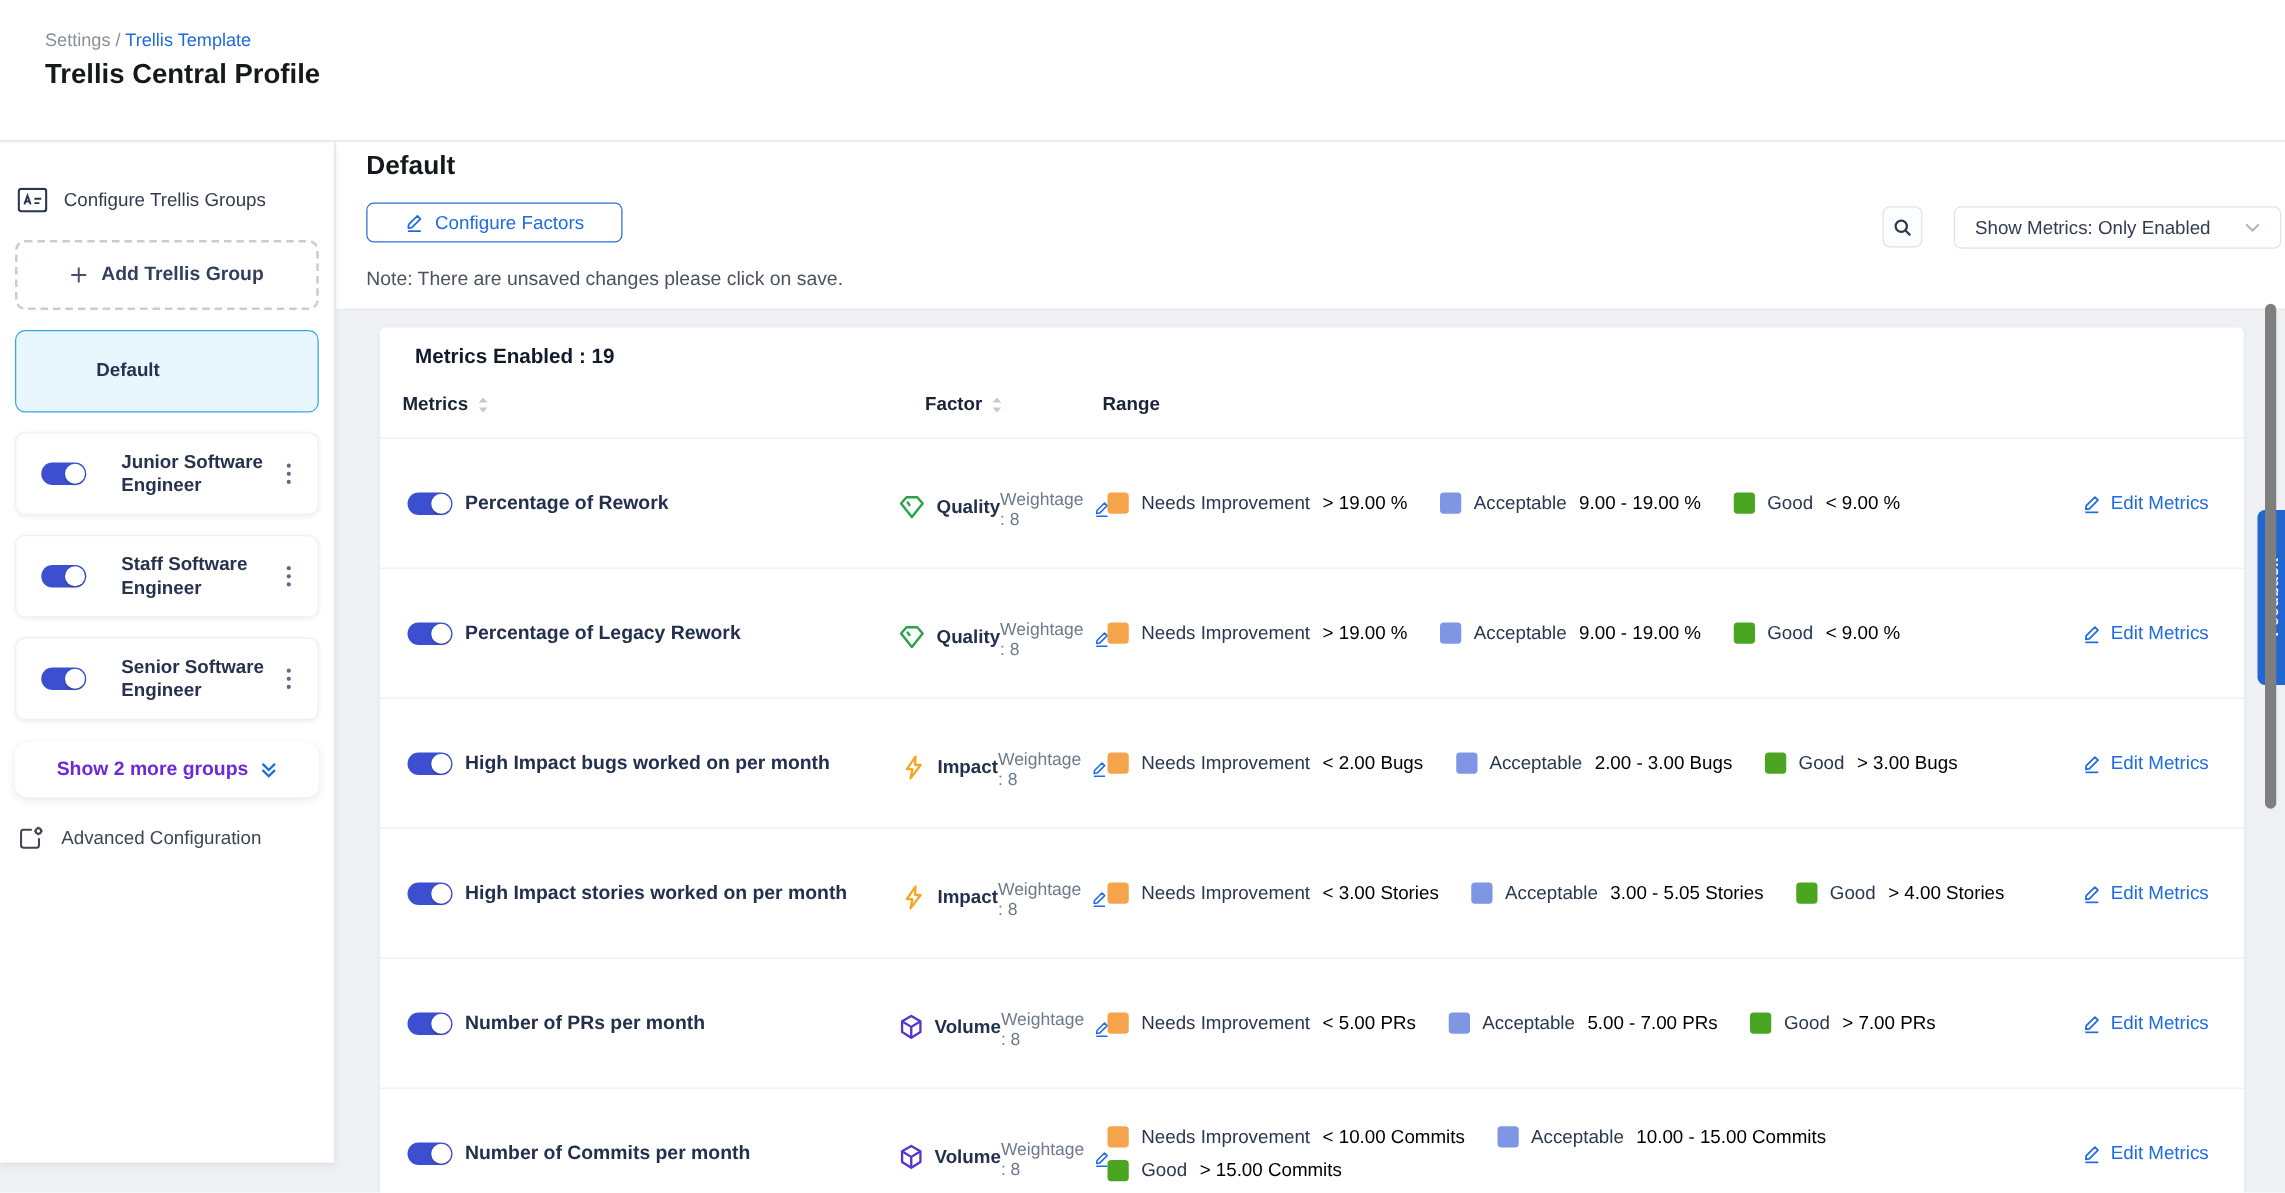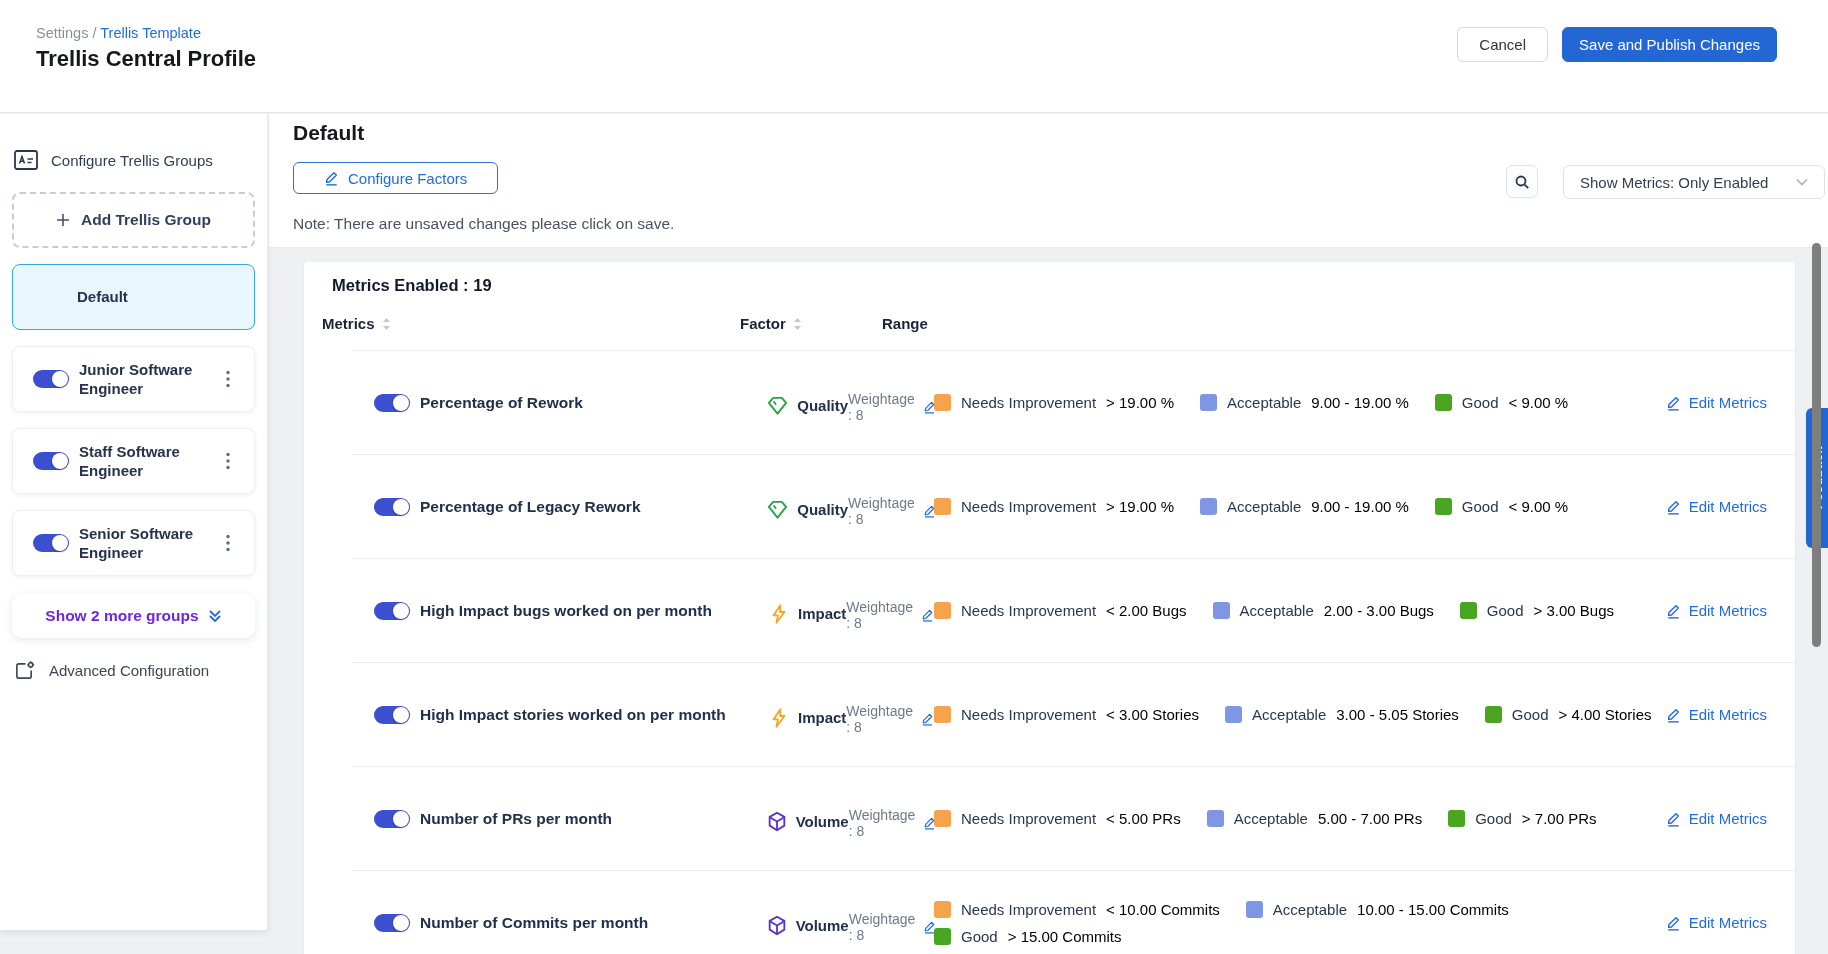--- a/index.html
+++ b/index.html
@@ -44,21 +44,21 @@
   .add-group-box .add-label { font-size:15.5px; font-weight:bold; color:#333f5e; }
   .group-card {
     margin:16px 12px 0 12px; height:66px; background:#fff; border:1px solid #eef0f4; border-radius:8px;
     box-shadow:0 1px 4px rgba(20,30,60,.07); display:flex; align-items:center; padding:0 14px 0 20px;
     cursor:pointer;
   }
   .group-card.selected {
     background:#e8f7fe; border:1.5px solid #38a6e3; box-shadow:none; padding-left:64px;
   }
   .group-card.selected .group-label { margin-left:0; }
-  .group-label { margin-left:10px; flex:1; font-size:15px; font-weight:bold; color:#26324e; line-height:1.3; max-width:140px; }
+  .group-label { margin-left:28px; flex:1; font-size:15px; font-weight:bold; color:#26324e; line-height:1.3; max-width:140px; }
   .kebab { width:18px; display:flex; justify-content:center; cursor:pointer; padding:4px 0; }
   .toggle { position:relative; width:36px; height:18px; border-radius:9px; background:#3c4fd0; flex:0 0 auto; cursor:pointer; }
   .toggle .knob { position:absolute; top:1px; right:1px; width:16px; height:16px; border-radius:50%; background:#fff; box-shadow:0 1px 2px rgba(0,0,0,.25); }
   .show-more-card {
     margin:18px 12px 0 12px; height:44px; background:#fff; border-radius:10px;
     box-shadow:0 2px 8px rgba(20,30,60,.10); display:flex; align-items:center; justify-content:center; gap:9px;
     cursor:pointer;
   }
   .show-more-card .show-more-label { font-size:15.5px; font-weight:600; color:#6d28d9; }
   .advanced-row { display:flex; align-items:center; gap:14px; margin:22px 0 0 14px; font-size:15px; color:#3c4657; cursor:pointer; }
@@ -89,21 +89,21 @@
   .metrics-card {
     position:absolute; left:304px; top:262px; width:1491px; height:760px;
     background:#fff; border-radius:4px; box-shadow:0 1px 3px rgba(0,0,0,.05); z-index:2;
   }
   .metrics-enabled { margin:14px 0 0 28px; font-size:16.5px; font-weight:bold; color:#111a2b; }
   .col-header { position:relative; height:55px; }
   .col-label { position:absolute; top:20px; font-size:15px; font-weight:bold; color:#1b2437; display:flex; align-items:center; gap:7px; }
   .col-metrics { left:18px; }
   .col-factor { left:436px; }
   .col-range { left:578px; }
-  .trow { position:relative; height:104px; border-top:1px solid #e9edf3; background:#fff;margin-left:48px; }
+  .trow { position:relative; height:104px; border-top:1px solid #e9edf3; background:#fff; }
   .cell-toggle { position:absolute; left:22px; top:0; bottom:0; display:flex; align-items:center; }
   .cell-name { position:absolute; left:68px; top:0; bottom:0; width:345px; display:flex; align-items:center; font-size:15.5px; font-weight:bold; color:#22304e; }
   .cell-factor { position:absolute; left:424px; top:6px; bottom:0; width:150px; display:flex; flex-direction:row; justify-content:center; }
   .factor-line { display:flex; align-items:center; gap:8px; font-size:15px; font-weight:bold; color:#22304e; }
   .weightage-line { display:flex; align-items:center; gap:8px; margin-top:3px; font-size:14px; color:#6e7a8a; font-weight:normal; }
   .cell-range { position:absolute; left:582px; top:0; bottom:0; width:778px; display:flex; flex-wrap:wrap; align-items:center; align-content:center; column-gap:26px; row-gap:5px; }
   .chip { display:flex; align-items:center; }
   .chip .swatch { width:17px; height:17px; border-radius:3px; margin-right:10px; flex:0 0 auto; }
   .chip .lvl { font-size:15px; color:#2a3750; }
   .chip .val { font-size:15px; color:#000000; margin-left:10px; white-space:nowrap; }
@@ -127,24 +127,20 @@
 </head>
 <body>
 
 <div class="app-header">
   <div class="breadcrumb">
     <span>Settings</span>
     <span> / </span>
     <span class="crumb-link">Trellis Template</span>
   </div>
   <div class="page-title">Trellis Central Profile</div>
-  <div class="hdr-buttons">
-    <button class="btn-cancel">Cancel</button>
-    <button class="btn-save">Save and Publish Changes</button>
-  </div>
 </div>
 
 <div class="sidebar">
   <div class="side-section">
     <span class="icon">
       <svg width="24" height="20" viewBox="0 0 24 20" fill="none" stroke="#2a3550" stroke-width="1.8">
           <rect x="1" y="1" width="22" height="18" rx="2"></rect>
           <path d="M5.5 13.5 L8 6.5 L10.5 13.5 M6.3 11.2 H9.7" stroke-width="1.5"></path>
           <path d="M13.5 9 H19 M13.5 12.5 H17.5" stroke-width="1.5"></path>
         </svg>

